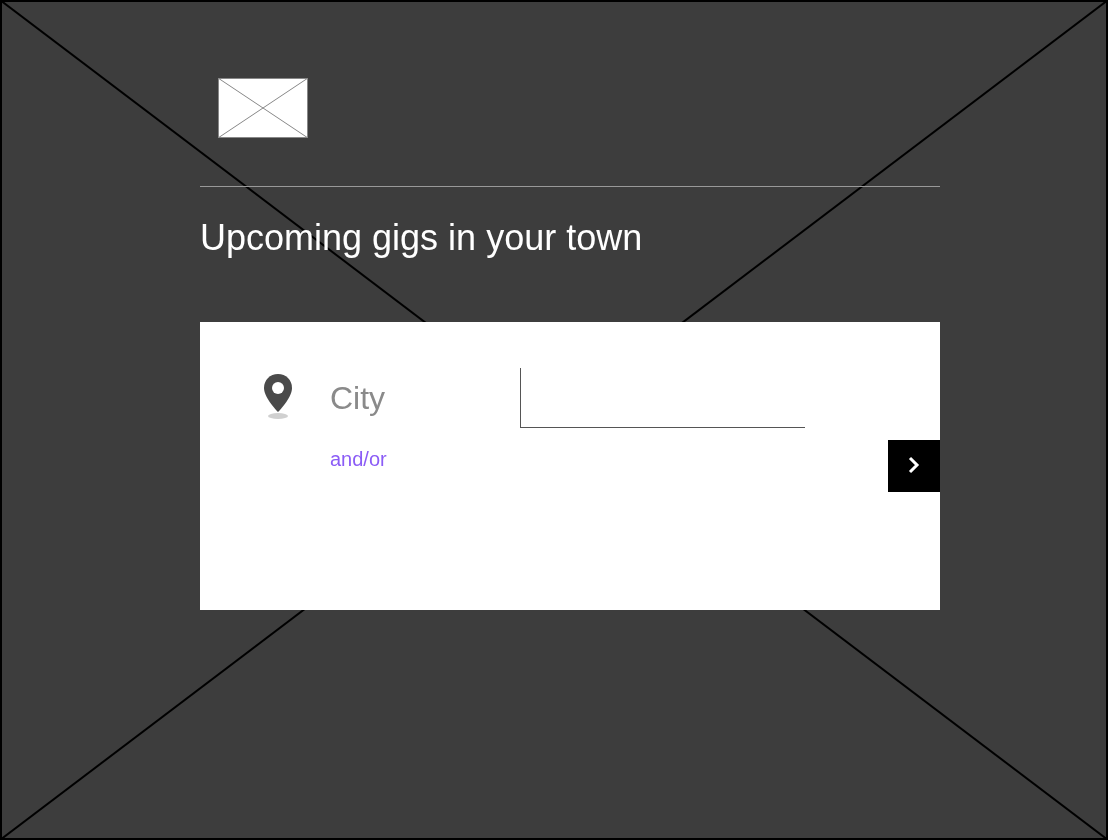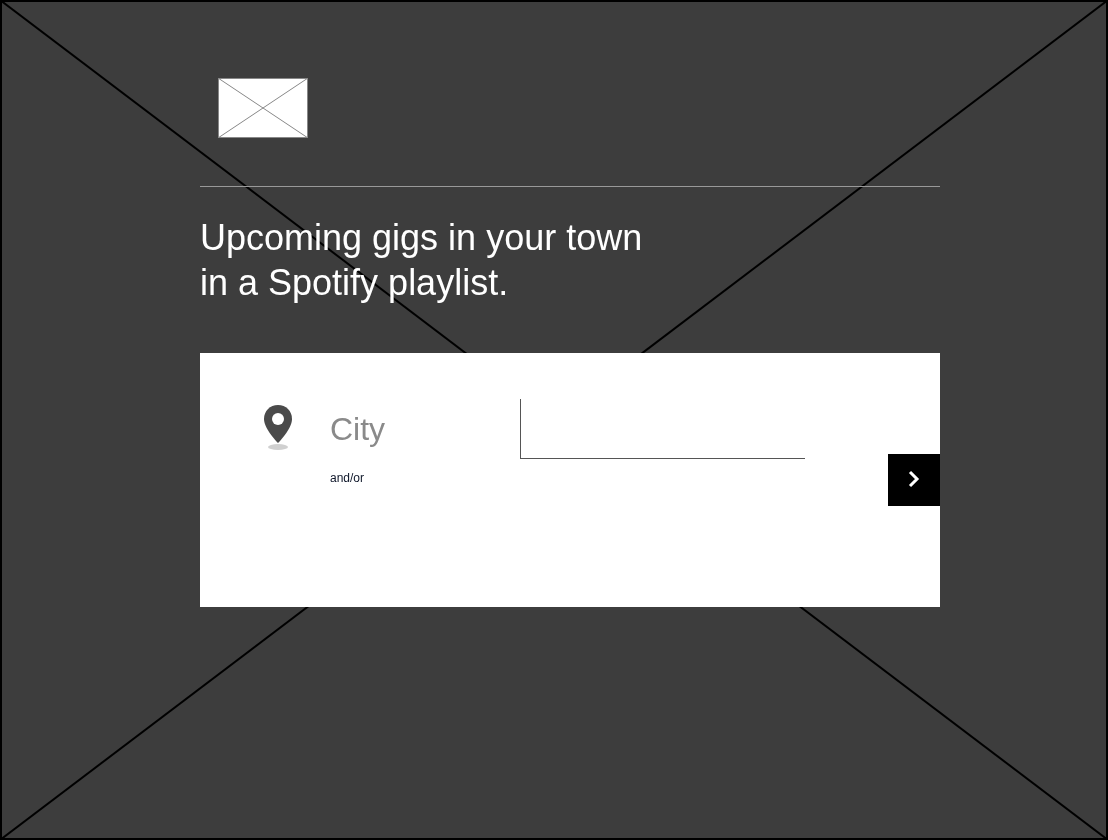--- a/index.html
+++ b/index.html
@@ -71,29 +71,29 @@
     .divider {
       border: none;
       border-top: 1px solid #999;
       margin-bottom: 28px;
     }
     
     .tagline {
       color: #fff;
       font-size: 36px;
       line-height: 1.25;
-      margin-bottom: 48px;
+      margin-bottom: 62px;
       font-weight: normal;
     }
     
     .search-card {
       background: #fff;
       position: relative;
       padding: 46px 60px 46px 60px;
-      height: 254px;
+      height: 288px;
     }
     
     .card-row {
       display: flex;
       align-items: center;
       margin-bottom: 8px;
     }
     
     .card-row.row-city {
       margin-bottom: 6px;
@@ -126,23 +126,23 @@
       border-left: 1px solid #555;
       border-bottom: 1px solid #555;
       font-size: 22px;
       padding: 0 10px;
       outline: none;
       background: transparent;
     }
     
     .andor-row {
       padding-left: 70px;
-      color: #0f172a;
-      font-size: 12px;
-      margin: 12px 0;
+      color: #8b5cf6;
+      font-size: 20px;
+      margin: 20px 0;
     }
     
     .location-icon svg {
       width: 36px;
       height: 48px;
     }
     
     .submit-btn {
       position: absolute;
       right: 0;
@@ -182,21 +182,20 @@
         <line x1="0" y1="0" x2="90" y2="60" stroke="#888" stroke-width="1"></line>
         <line x1="90" y1="0" x2="0" y2="60" stroke="#888" stroke-width="1"></line>
       </svg>
     </div>
   </div>
 
   <hr class="divider">
 
   <div class="tagline">
     <span>Upcoming gigs in your town</span><br>
-    <span>in a Spotify playlist.</span>
   </div>
 
   <div class="search-card">
     <div class="card-row row-city">
       <div class="icon-col">
         <span class="location-icon">
           <svg viewBox="0 0 36 48">
             <path d="M18 2 C10 2 4 8 4 16 C4 26 18 40 18 40 C18 40 32 26 32 16 C32 8 26 2 18 2 Z" fill="#4a4a4a"></path>
             <circle cx="18" cy="16" r="6" fill="#fff"></circle>
             <ellipse cx="18" cy="44" rx="10" ry="3" fill="#d0d0d0"></ellipse>

